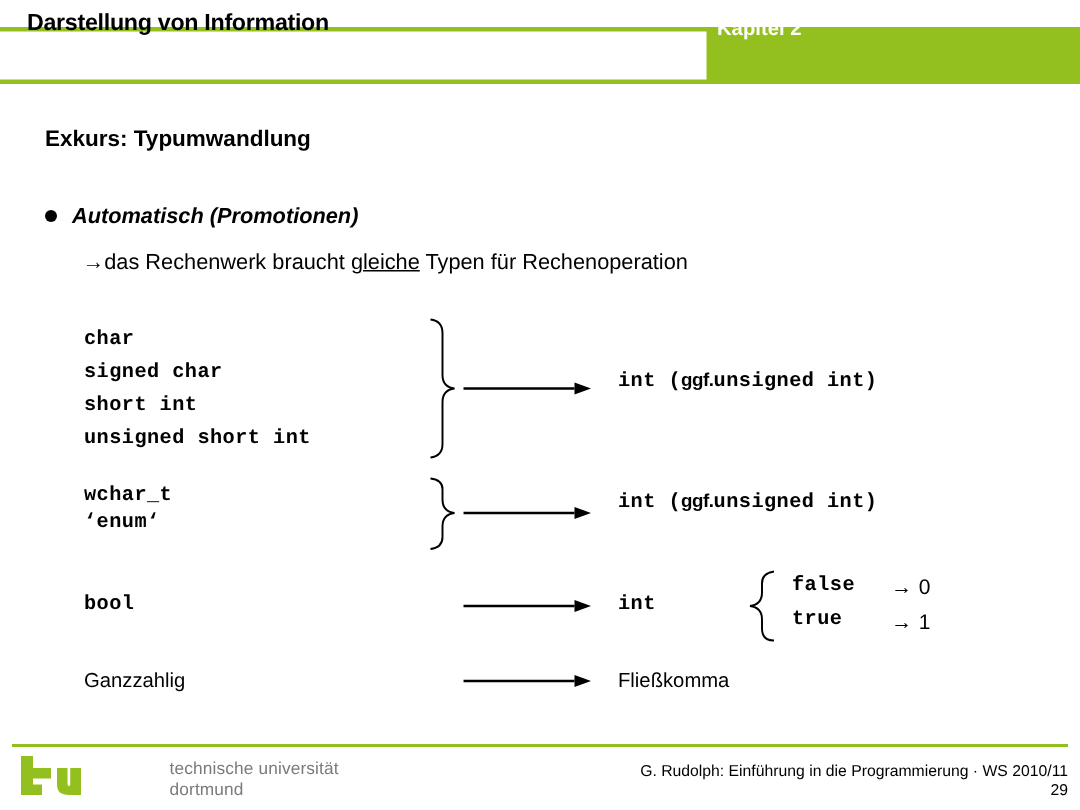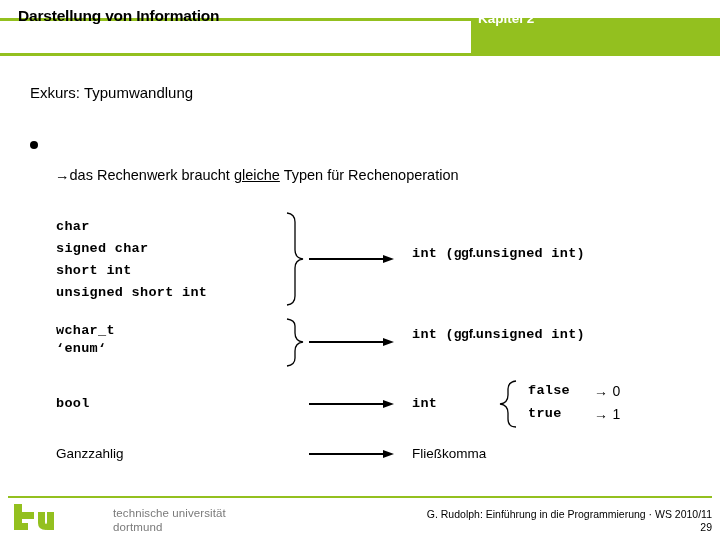--- a/index.html
+++ b/index.html
@@ -57,21 +57,21 @@
     color: #ffffff;
     white-space: nowrap;
   }
 
   
   .slide-subtitle {
     position: absolute;
     left: 30px;
     top: 84px;
     font-size: 15px;
-    font-weight: normal;
+    font-weight: bold;
     white-space: nowrap;
   }
   .bullet-row {
     position: absolute;
     left: 30px;
     top: 136px;
     white-space: nowrap;
   }
   .bullet-dot {
     display: inline-block;
@@ -207,21 +207,21 @@
 
 <div class="header-band">
   <div class="header-title-plate"></div>
 </div>
 <div class="header-title">Darstellung von Information</div>
 <div class="header-chapter">Kapitel 2</div>
 
 <div class="slide-subtitle">Exkurs: Typumwandlung</div>
 
 <div class="bullet-row">
-  <span class="bullet-dot"></span>
+  <span class="bullet-dot"></span><span class="bullet-label">Automatisch (Promotionen)</span>
 </div>
 
 <div class="arrow-line">
   <span>→</span><span>das Rechenwerk braucht </span><span class="u">gleiche</span><span> Typen für Rechenoperation</span>
 </div>
 
 <div class="diagram">
 
   <div class="code g1-l1">char</div>
   <div class="code g1-l2">signed char</div>

